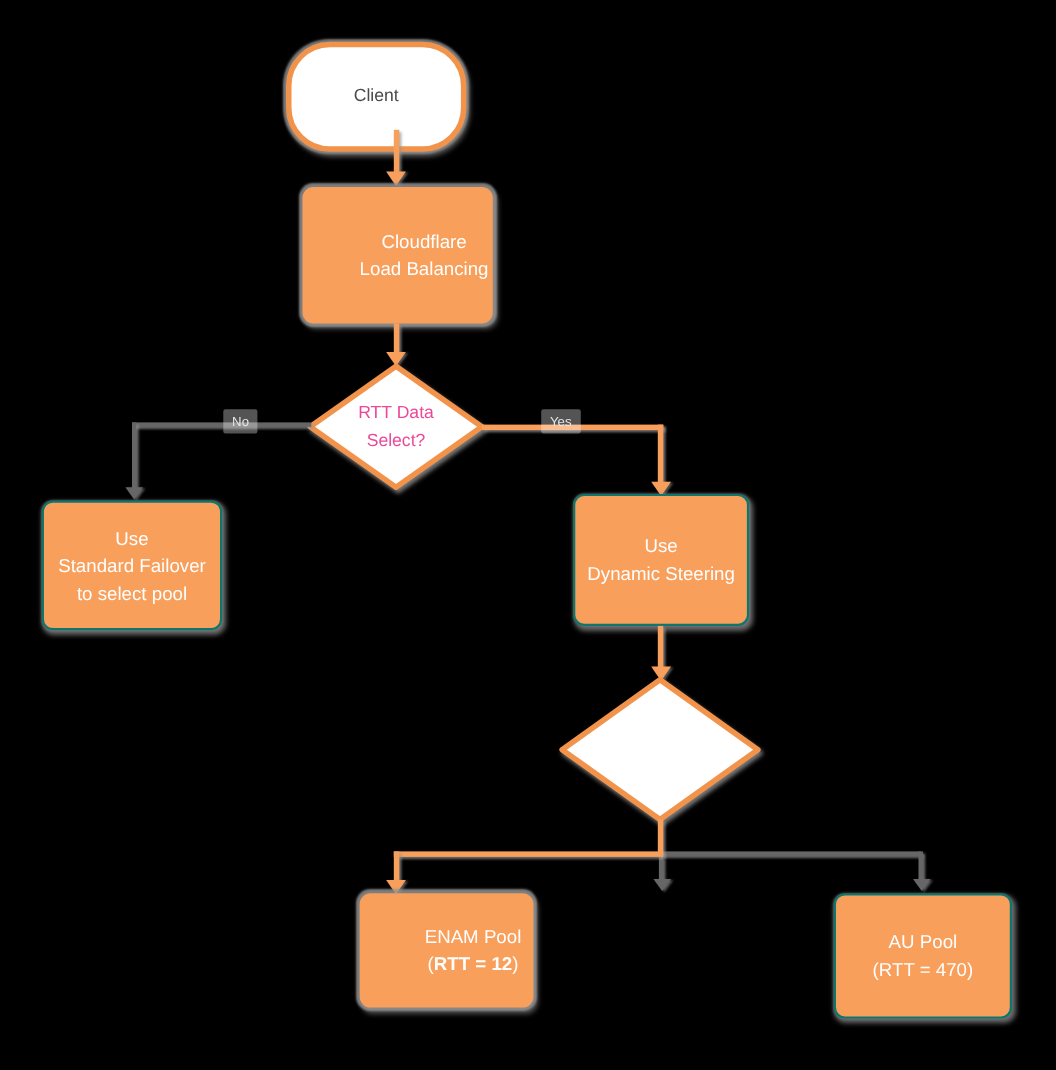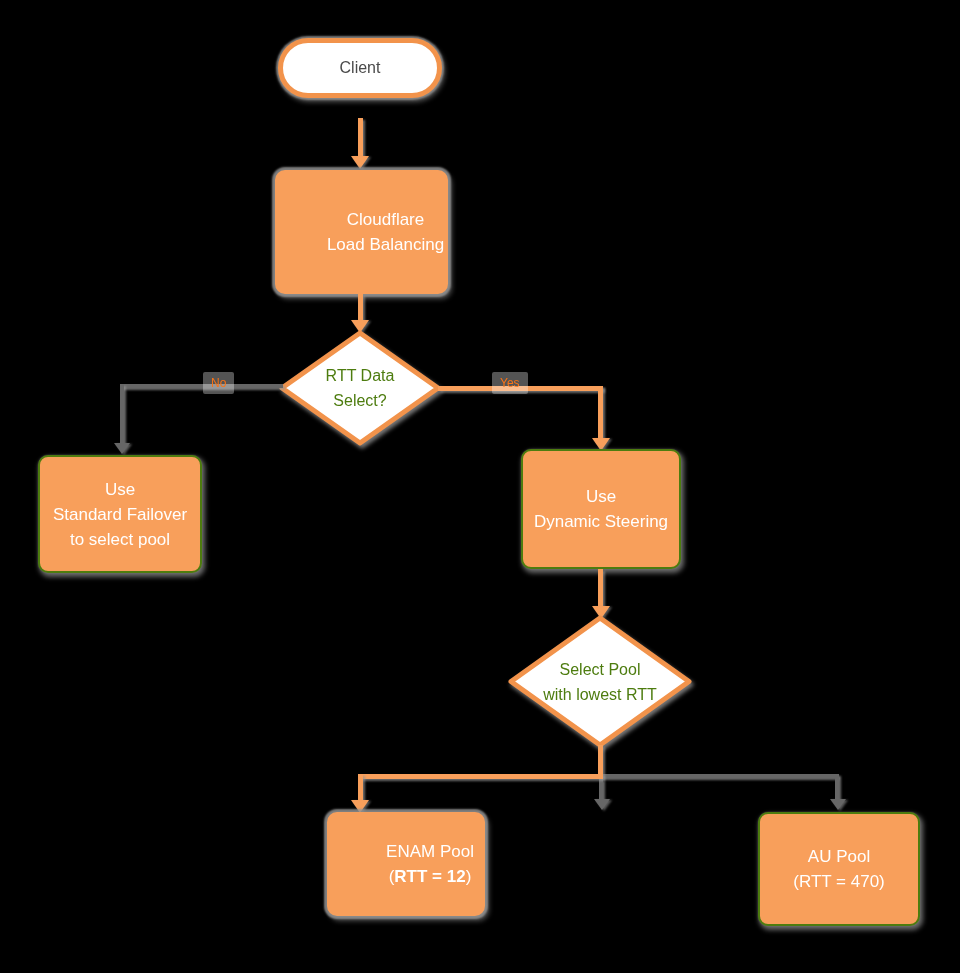--- a/index.html
+++ b/index.html
@@ -10,52 +10,52 @@
   .node{
     position:absolute;box-sizing:border-box;display:flex;flex-direction:column;
     justify-content:center;align-items:center;text-align:center;
   }
   .orange-box{
     background:#F89F5B;color:#FFFFFF;border-radius:10px;
     font-size:17px;line-height:25px;
   }
   .glow{ box-shadow:0 0 2px 3px rgba(148,148,148,.85), 3px 4px 5px 1px rgba(140,140,140,.55);padding-left:48px; }
   .bordered{
-    border:2px solid #4d7c0f;
+    border:2px solid #0f766e;
     box-shadow:2px 3px 5px 1px rgba(150,150,150,.7), 0 0 2px 0 rgba(150,150,150,.4);
   }
   .terminator{
     background:#FFFFFF;color:#4A4A4A;border:5px solid #F2934B;border-radius:40px;
     font-size:16px;
     box-shadow:0 0 2px 2px rgba(150,150,150,.8), 2px 3px 5px 1px rgba(150,150,150,.55);
   }
   .diamond-wrap{position:absolute;}
   .diamond-wrap svg{display:block;filter:drop-shadow(2px 3px 2px rgba(150,150,150,.8));}
   .diamond-text{
     position:absolute;display:flex;flex-direction:column;justify-content:center;
-    align-items:center;text-align:center;color:#4d7c0f;font-size:16px;line-height:25px;
+    align-items:center;text-align:center;color:#ec4899;font-size:16px;line-height:25px;
   }
   .line{position:absolute;filter:drop-shadow(2px 2px 1px rgba(150,150,150,.7));}
   .line.orange{background:#F89F5B;}
   .line.gray{background:#666666;}
   .arrow-down{
     position:absolute;width:0;height:0;
     border-left:9px solid transparent;border-right:9px solid transparent;
     filter:drop-shadow(2px 1px 1px rgba(150,150,150,.6));
   }
   .arrow-down.orange{border-top:13px solid #F89F5B;}
   .arrow-down.gray{border-top:11px solid #666666;border-left-width:8px;border-right-width:8px;}
   .edge-label{
-    position:absolute;background:rgba(255,255,255,.33);color:#f97316;
+    position:absolute;background:rgba(255,255,255,.33);color:#e5e5e5;
     font-size:12px;padding:4px 8px;border-radius:2px;line-height:14px;
   }
   b{font-weight:bold;}
 
   
-  #client{left:278px;top:38px;width:164px;height:60px;text-align:right;}
+  #client{left:260px;top:38px;width:164px;height:100px;text-align:right;}
   #lb{left:275px;top:170px;width:173px;height:124px;}
   #c1l{left:358px;top:118px;width:5px;height:42px;}
   #c1a{left:351px;top:156px;}
   #c2l{left:358px;top:294px;width:5px;height:30px;}
   #c2a{left:351px;top:320px;}
   #d1{left:272px;top:323px;width:176px;height:130px;}
   #d1t{left:282px;top:338px;width:156px;height:100px;}
   #c3h{left:120px;top:384px;width:163px;height:4px;}
   #c3v{left:120px;top:384px;width:4px;height:62px;}
   #c3a{left:114px;top:443px;}
@@ -135,24 +135,20 @@
   </div>
 
   <div id="c5l" class="line orange"></div>
   <div id="c5a" class="arrow-down orange"></div>
 
   <div id="d2" class="diamond-wrap">
     <svg width="198" height="147" viewBox="0 0 198 147">
       <polygon points="99,10 188,73.5 99,137 10,73.5" fill="#FFFFFF" stroke="#F2934B" stroke-width="5" stroke-linejoin="round"></polygon>
     </svg>
   </div>
-  <div id="d2t" class="diamond-text">
-    <span>Select Pool</span>
-    <span>with lowest RTT</span>
-  </div>
 
   <div id="c8h" class="line gray"></div>
   <div id="c8v" class="line gray"></div>
   <div id="c8a" class="arrow-down gray"></div>
   <div id="c7v" class="line gray"></div>
   <div id="c7a" class="arrow-down gray"></div>
 
   <div id="c6v1" class="line orange"></div>
   <div id="c6h" class="line orange"></div>
   <div id="c6v2" class="line orange"></div>

